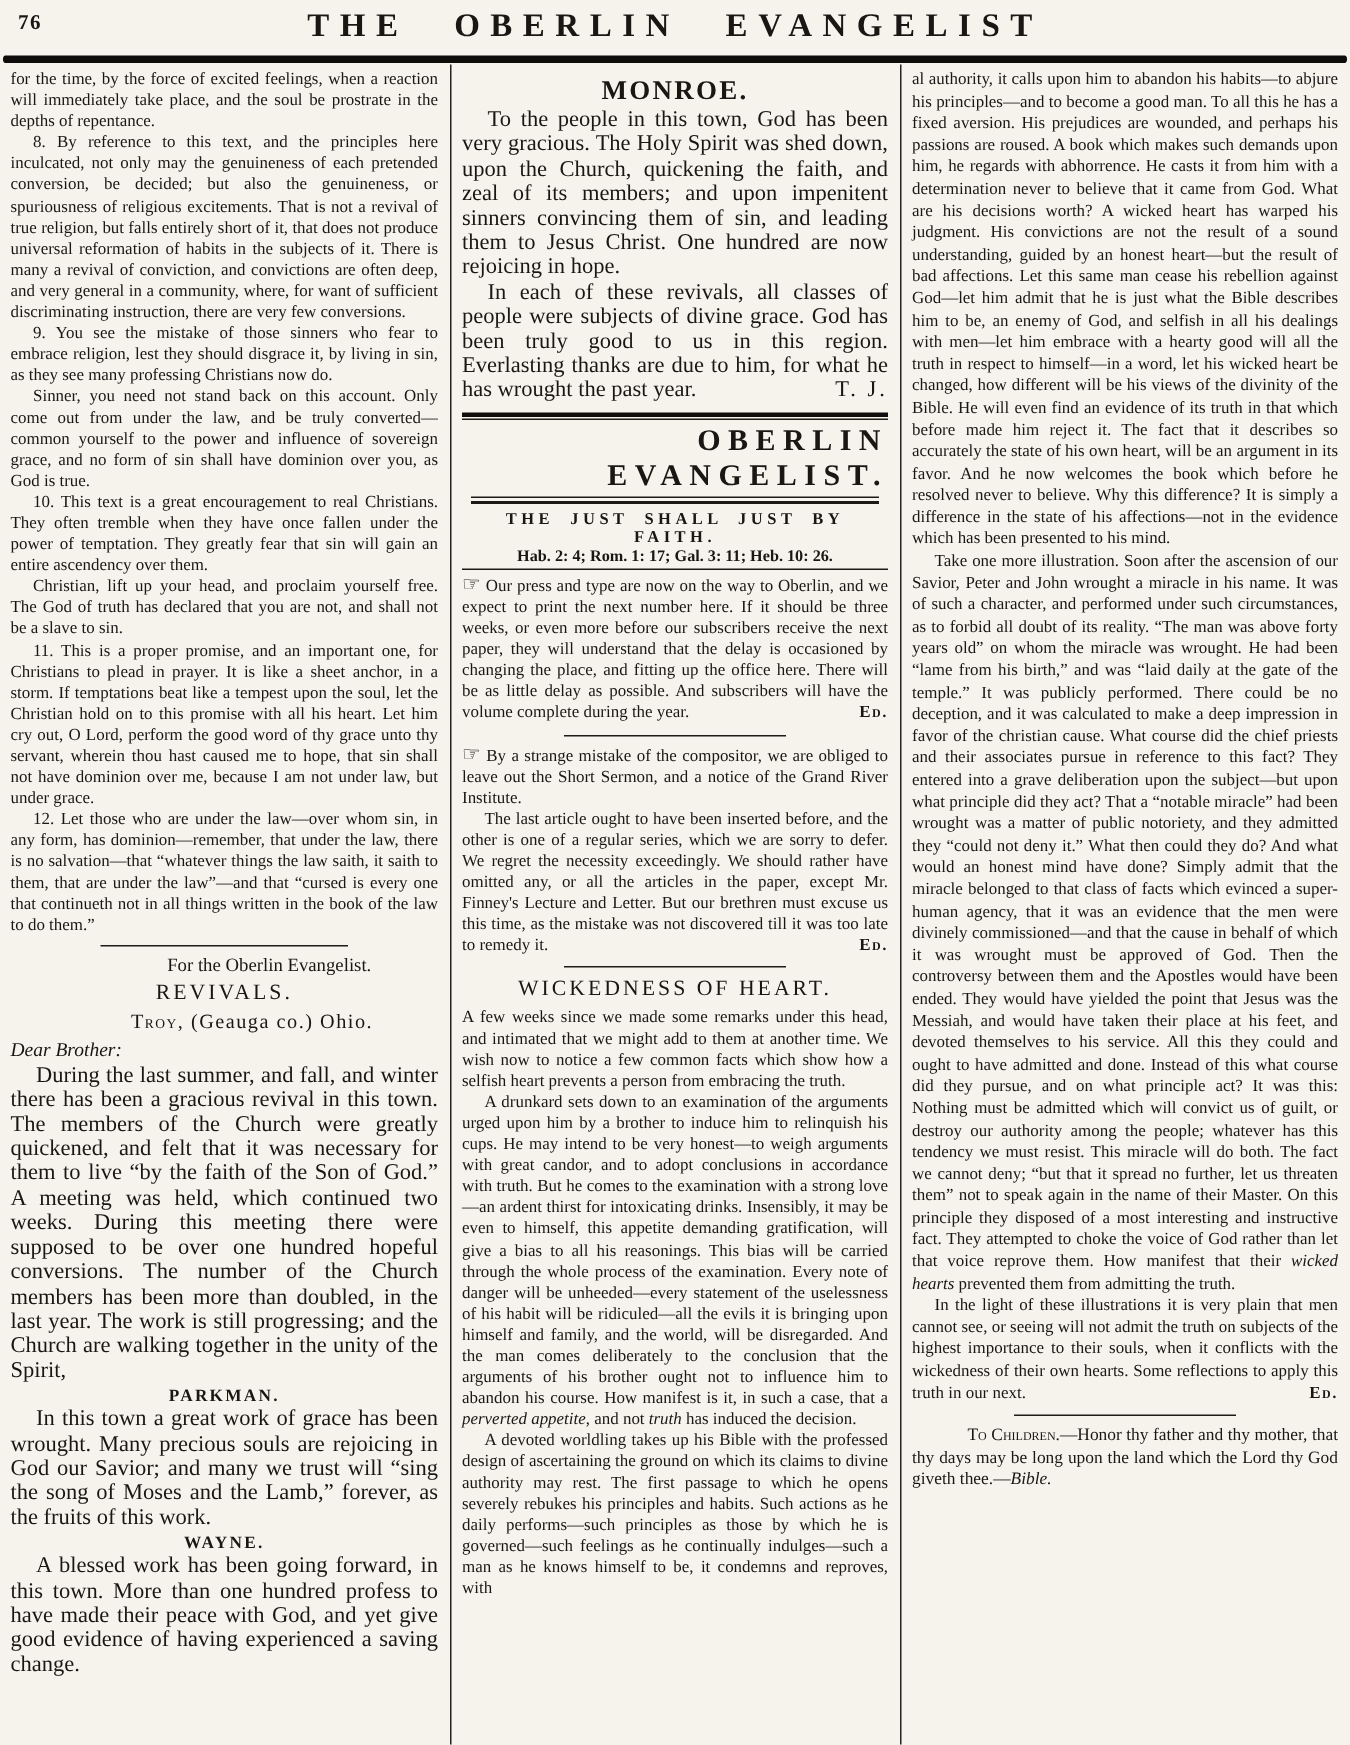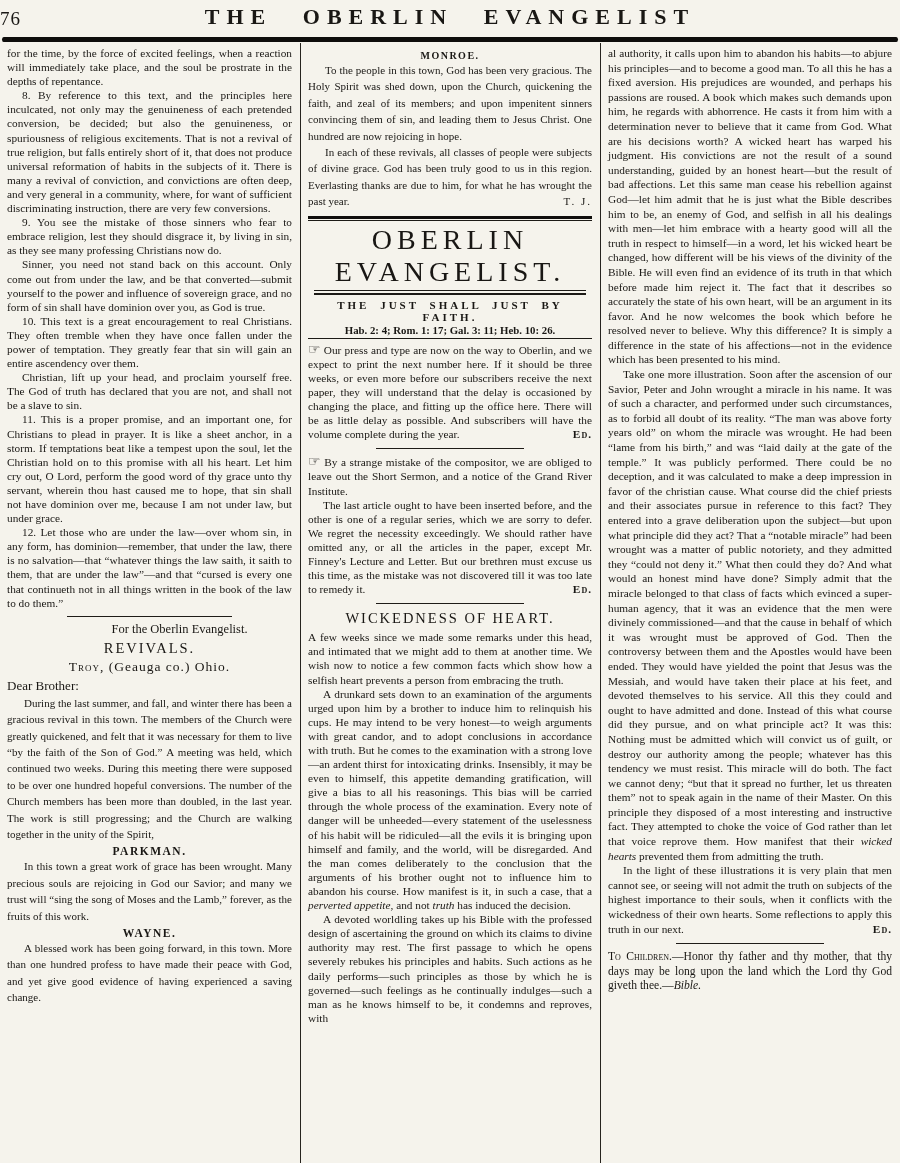--- a/index.html
+++ b/index.html
@@ -6,50 +6,50 @@
   body{
     width:900px;height:1163px;
     background:#f5f3ec;
     color:#191714;
     font-family:"Liberation Serif","DejaVu Serif",serif;
     overflow:hidden;
     position:relative;
   }
   
   .page-header{position:relative;height:30px;padding-top:4px;}
-  .page-num{position:absolute;left:0;top:8px;font-size:19px;font-weight:normal;letter-spacing:1px;}
+  .page-num{position:absolute;left:12px;top:8px;font-size:14px;font-weight:bold;letter-spacing:1px;}
   .paper-title{text-align:center;font-size:22px;font-weight:bold;letter-spacing:7px;word-spacing:18px;margin:0;}
   .header-rule{height:5px;background:#0e0d0b;margin:3px 2px 0 2px;border-radius:2px/60%;}
   
   .cols{display:flex;height:1122px;margin-top:1px;}
   .col{width:300px;box-sizing:border-box;padding:3px 8px 0 7px;overflow:hidden;}
   .col-mid,.col-right{border-left:1px solid #26231e;}
   
   .sp{font-size:11.3px;line-height:14.1px;text-align:justify;margin:0;text-indent:15px;}
   .col-right .sp{line-height:14.6px;}
   .ni{text-indent:0;}
-  .lp{font-size:11px;line-height:16.4px;text-align:justify;margin:0;text-indent:17px;}
+  .lp{font-size:15px;line-height:16.4px;text-align:justify;margin:0;text-indent:17px;}
   .sig{float:right;font-variant:small-caps;font-weight:bold;letter-spacing:1px;margin-left:44px;}
   .sig-plain{float:right;letter-spacing:2px;}
   .it{font-style:italic;}
-  .sc{font-variant:small-caps;}
+  .sc{font-variant:small-caps;margin-left:37px;}
   .pointer{font-size:14px;letter-spacing:0;}
   
   .subhead{text-align:center;font-weight:bold;font-size:11.5px;letter-spacing:1.5px;margin:3px 0 1px 0;}
-  .subhead-lg{text-align:center;font-weight:bold;font-size:10px;letter-spacing:1.5px;margin:4px 0 1px 0;}
+  .subhead-lg{text-align:center;font-weight:bold;font-size:18px;letter-spacing:1.5px;margin:4px 0 1px 0;}
   .attrib{text-align:center;font-size:12.5px;margin:5px 0 0 60px;}
   .rev-title{text-align:center;font-size:14.5px;font-weight:normal;letter-spacing:2px;margin:3px 0 0 0;}
   .dateline1{text-align:center;font-size:13.5px;margin:2px 0 1px 0;letter-spacing:1px;}
-  .salutation{font-size:13px;margin:3px 0 1px 0;}
+  .salutation{font-style:italic;font-size:13px;margin:3px 0 1px 0;}
   .rule-c{width:58%;margin:6px auto 5px auto;border:0;border-top:1.5px solid #1e1b17;}
   .rule-c2{width:52%;margin:7px auto 6px auto;border:0;border-top:1px solid #1e1b17;}
   
   .mh-thick{height:3px;background:#0f0e0c;margin:6px 0 1px 0;}
   .mh-thin{height:1px;background:#1c1a16;margin:0 0 2px 0;}
-  .mh-title{text-align:center;font-size:28px;font-weight:normal;letter-spacing:5px;word-spacing:12px;margin:3px 0 2px 0;}
+  .mh-title{text-align:right;font-size:20px;font-weight:bold;letter-spacing:5px;word-spacing:12px;margin:3px 0 2px 0;}
   .mh-rule{height:1.5px;background:#1c1a16;margin:2px 6px;}
   .mh-date{text-align:center;font-size:13.5px;font-weight:bold;letter-spacing:2px;margin:3px 0 2px 0;}
   .mh-motto{text-align:center;font-size:11px;font-weight:bold;letter-spacing:3px;word-spacing:5px;margin:4px 0 0 0;}
   .mh-refs{text-align:center;font-size:10.8px;font-weight:bold;margin:1px 0 2px 0;}
   .wick-head{text-align:center;font-size:14.5px;font-weight:normal;letter-spacing:2px;margin:2px 0 3px 0;}
   .notice{margin-top:4px;}
   .children-note{font-size:11.6px;line-height:14.6px;text-align:justify;margin:4px 0 0 0;}
 </style>
 </head>
 <body>
@@ -59,21 +59,21 @@
   <h1 class="paper-title">THE OBERLIN EVANGELIST</h1>
 </div>
 <div class="header-rule"></div>
 
 <div class="cols">
 
   <div class="col col-left">
     <p class="sp ni">for the time, by the force of excited feelings, when a reaction will immediately take place, and the soul be prostrate in the depths of repentance.</p>
     <p class="sp">8. By reference to this text, and the principles here inculcated, not only may the genuineness of each pretended conversion, be decided; but also the genuineness, or spuriousness of religious excitements. That is not a revival of true religion, but falls entirely short of it, that does not produce universal reformation of habits in the subjects of it. There is many a revival of conviction, and convictions are often deep, and very general in a community, where, for want of sufficient discriminating instruction, there are very few conversions.</p>
     <p class="sp">9. You see the mistake of those sinners who fear to embrace religion, lest they should disgrace it, by living in sin, as they see many professing Christians now do.</p>
-    <p class="sp">Sinner, you need not stand back on this account. Only come out from under the law, and be that converted—submit yourself to the power and influence of sovereign grace, and no form of sin shall have dominion over you, as God is true.</p>
+    <p class="sp">Sinner, you need not stand back on this account. Only come out from under the law, and be truly converted—common yourself to the power and influence of sovereign grace, and no form of sin shall have dominion over you, as God is true.</p>
     <p class="sp">10. This text is a great encouragement to real Christians. They often tremble when they have once fallen under the power of temptation. They greatly fear that sin will gain an entire ascendency over them.</p>
     <p class="sp">Christian, lift up your head, and proclaim yourself free. The God of truth has declared that you are not, and shall not be a slave to sin.</p>
     <p class="sp">11. This is a proper promise, and an important one, for Christians to plead in prayer. It is like a sheet anchor, in a storm. If temptations beat like a tempest upon the soul, let the Christian hold on to this promise with all his heart. Let him cry out, O Lord, perform the good word of thy grace unto thy servant, wherein thou hast caused me to hope, that sin shall not have dominion over me, because I am not under law, but under grace.</p>
     <p class="sp">12. Let those who are under the law—over whom sin, in any form, has dominion—remember, that under the law, there is no salvation—that “whatever things the law saith, it saith to them, that are under the law”—and that “cursed is every one that continueth not in all things written in the book of the law to do them.”</p>
 
     <hr class="rule-c">
 
     <div class="attrib">For the Oberlin Evangelist.</div>
     <h2 class="rev-title">REVIVALS.</h2>
     <div class="dateline1"><span class="sc">Troy,</span><span> (Geauga co.) Ohio.</span></div>

